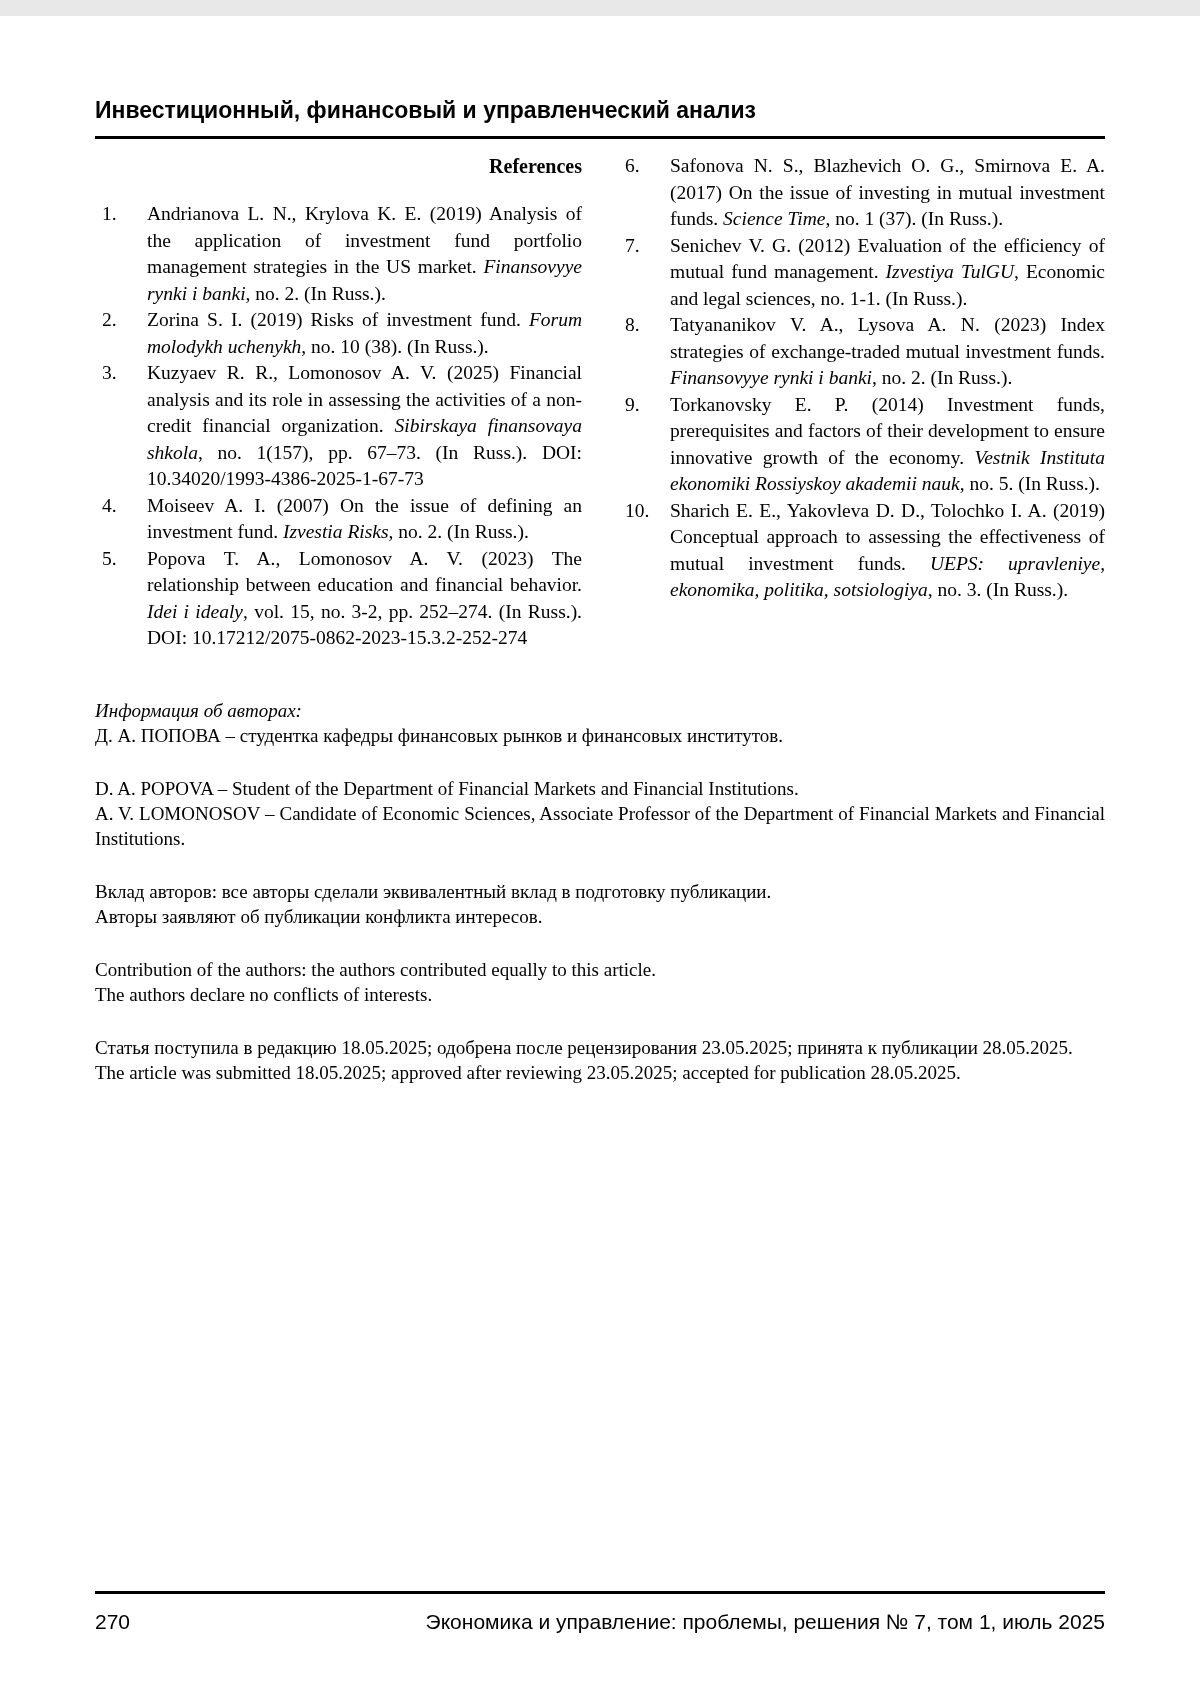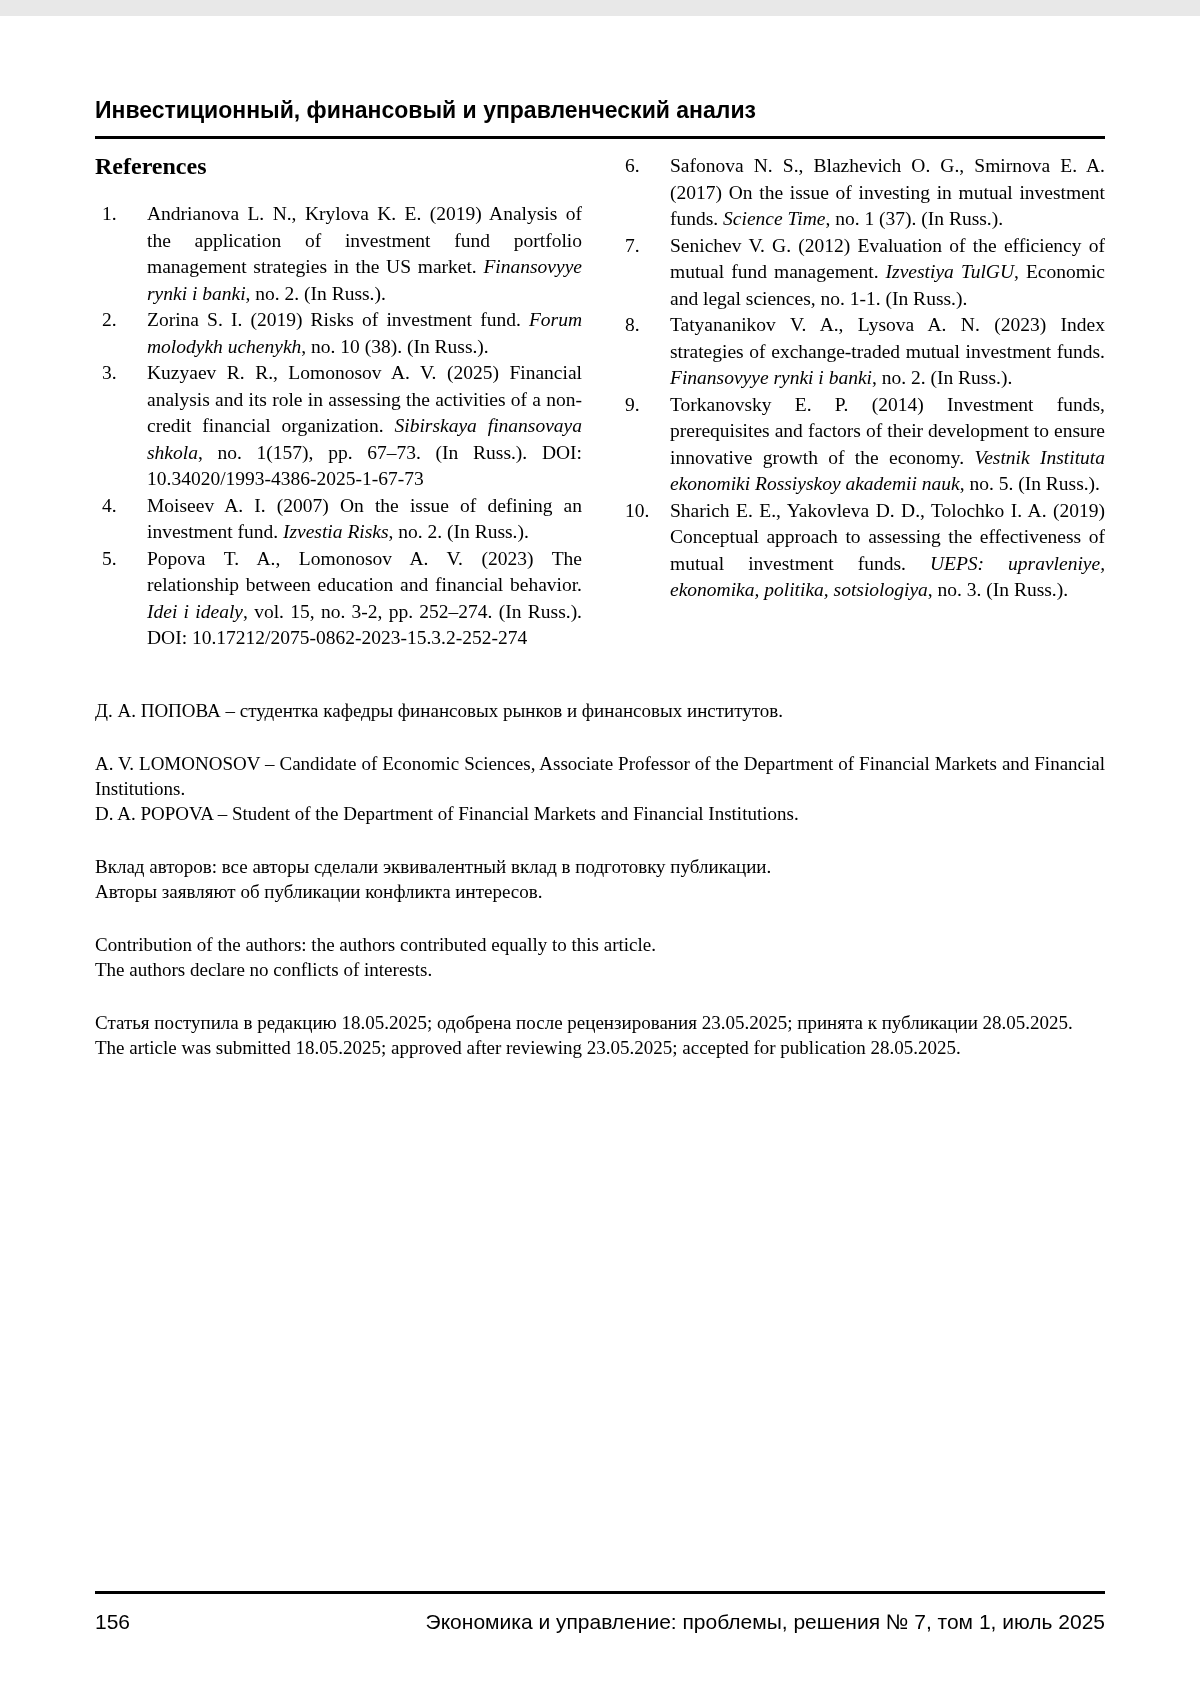--- a/index.html
+++ b/index.html
@@ -13,21 +13,21 @@
   .header-title {
     font-family:"Liberation Sans", sans-serif; font-weight:700;
     font-size:23px; line-height:28px; margin:0; padding-top:80px;
   }
   .header-rule { border:none; border-top:3px solid #000; margin:12px 0 0 0; height:0; }
 
   .columns { display:flex; gap:36px; margin-top:14px; }
   .col { width:487px; flex:none; }
 
   .refs-heading {
-    font-size:24px; font-weight:700; text-align:left;
+    font-size:20px; font-weight:700; text-align:right;
     line-height:26px; margin:0 0 22px 0;
   }
 
   .ref { display:flex; font-size:19.5px; line-height:26.5px; }
   .ref-num { width:52px; flex:none; padding-left:7px; box-sizing:border-box; }
   .ref-text { flex:1; text-align:justify; }
 
   .meta { margin-top:28px; }
   .meta.first { margin-top:46px; }
   .meta p { margin:0; font-size:19px; line-height:25px; text-align:justify; }
@@ -90,42 +90,43 @@
           <span class="ref-text"><span>Torkanovsky E. P. (2014) Investment funds, prerequisites and factors of their development to ensure innovative growth of the economy. </span><i>Vestnik Instituta ekonomiki Rossiyskoy akademii nauk</i><span>, no. 5. (In Russ.).</span></span>
         </div>
         <div class="ref">
           <span class="ref-num">10.</span>
           <span class="ref-text"><span>Sharich E. E., Yakovleva D. D., Tolochko I. A. (2019) Conceptual approach to assessing the effectiveness of mutual investment funds. </span><i>UEPS: upravleniye, ekonomika, politika, sotsiologiya</i><span>, no. 3. (In Russ.).</span></span>
         </div>
       </div>
     </div>
 
     <div class="meta first">
+      <p class="ital">Информация об авторах:</p>
       <p>Д. А. ПОПОВА – студентка кафедры финансовых рынков и финансовых институтов.</p>
     </div>
 
     <div class="meta">
+      <p>D. A. POPOVA – Student of the Department of Financial Markets and Financial Institutions.</p>
       <p>A. V. LOMONOSOV – Candidate of Economic Sciences, Associate Professor of the Department of Financial Markets and Financial Institutions.</p>
-      <p>D. A. POPOVA – Student of the Department of Financial Markets and Financial Institutions.</p>
     </div>
 
     <div class="meta">
       <p>Вклад авторов: все авторы сделали эквивалентный вклад в подготовку публикации.</p>
       <p>Авторы заявляют об публикации конфликта интересов.</p>
     </div>
 
     <div class="meta">
       <p>Contribution of the authors: the authors contributed equally to this article.</p>
       <p>The authors declare no conflicts of interests.</p>
     </div>
 
     <div class="meta">
       <p>Статья поступила в редакцию 18.05.2025; одобрена после рецензирования 23.05.2025; принята к публикации 28.05.2025.</p>
       <p>The article was submitted 18.05.2025; approved after reviewing 23.05.2025; accepted for publication 28.05.2025.</p>
     </div>
 
   </div>
 
   <div class="footer">
-    <span>156</span>
+    <span>270</span>
     <span>Экономика и управление: проблемы, решения № 7, том 1, июль 2025</span>
   </div>
 </div>
 
 </body></html>

